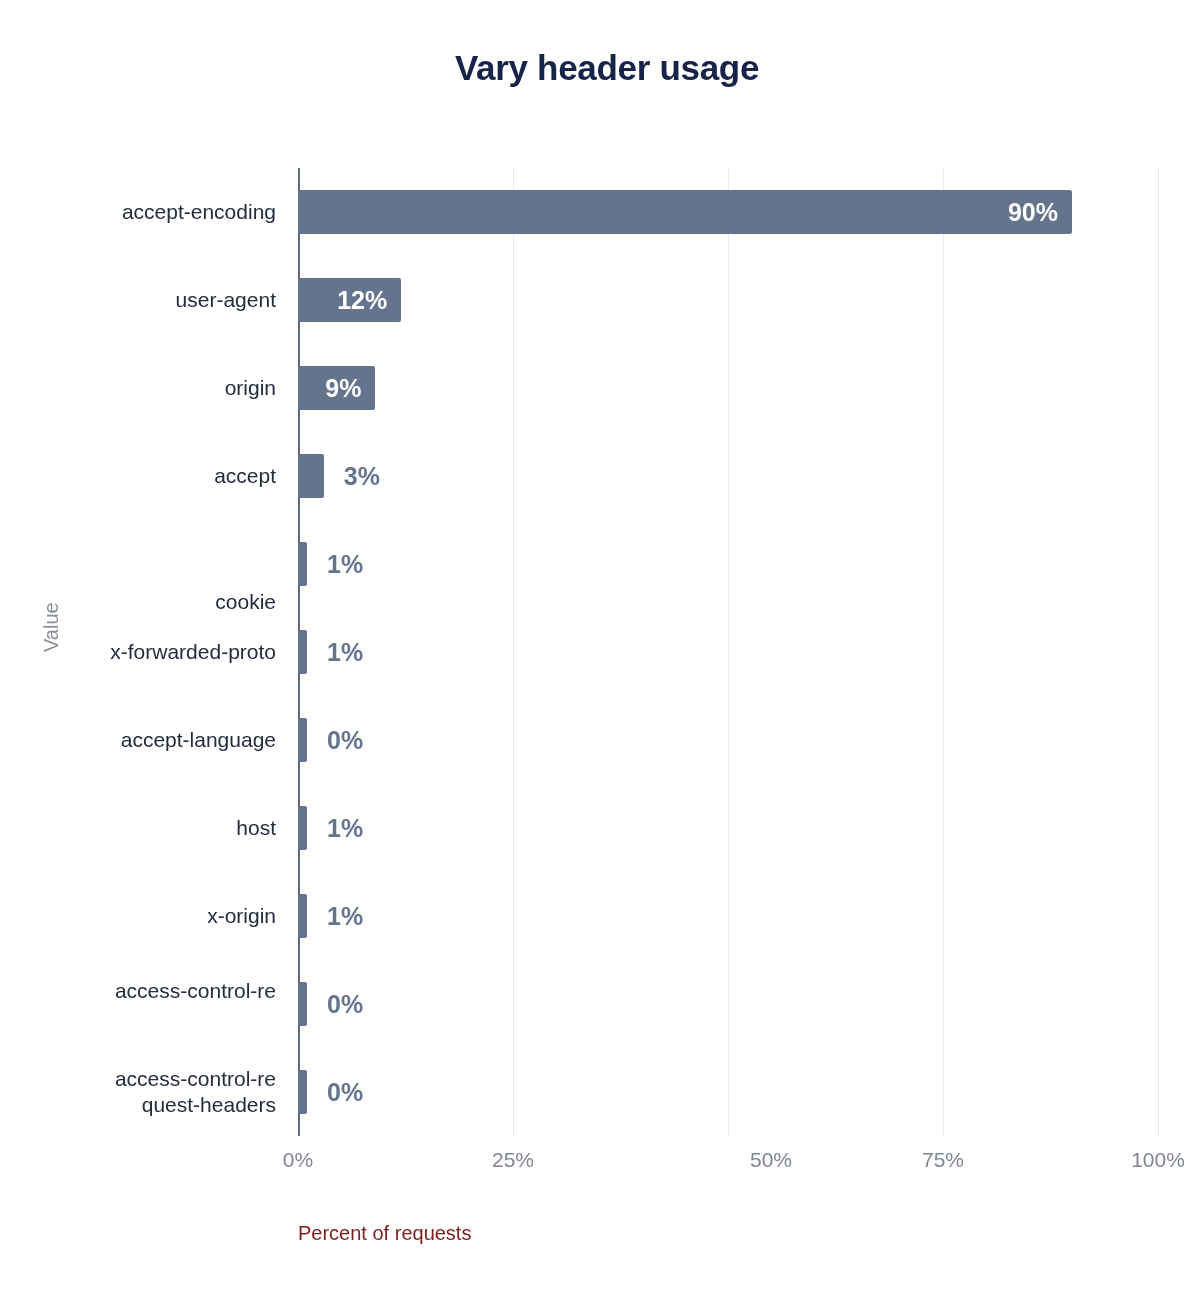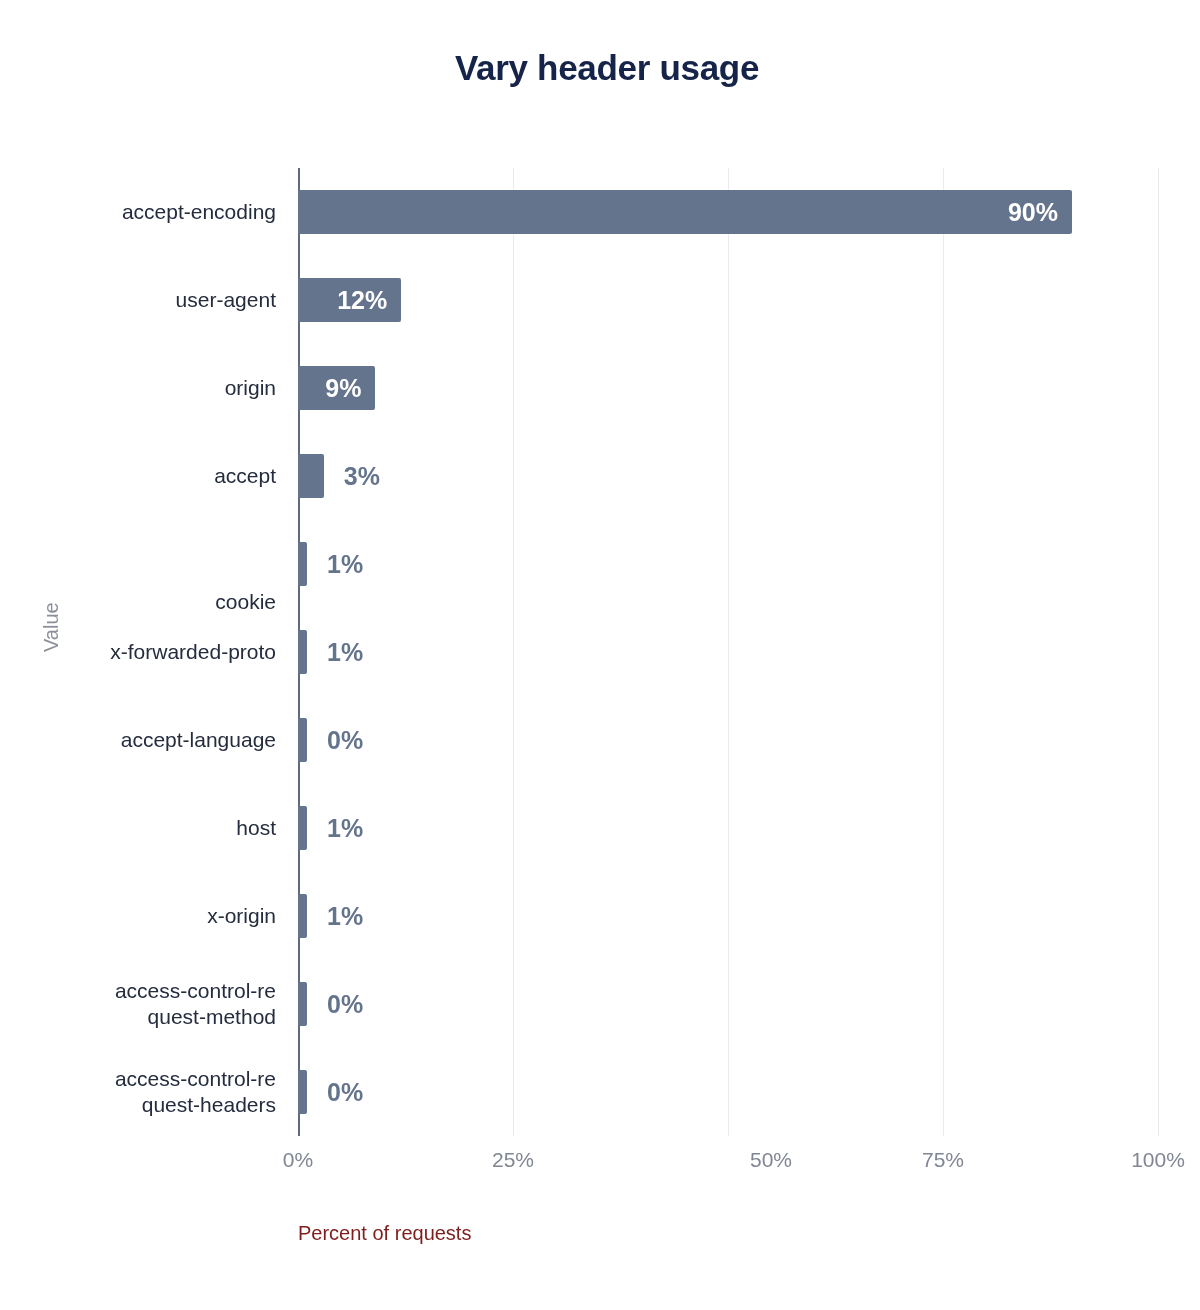--- a/index.html
+++ b/index.html
@@ -194,21 +194,20 @@
         <span>accept-language</span>
       </div>
       <div class="ylabel" style="top: 647px;">
         <span>host</span>
       </div>
       <div class="ylabel" style="top: 735px;">
         <span>x-origin</span>
       </div>
       <div class="ylabel" style="top: 810px;">
         <span>access-control-re</span>
-        <span>quest-method</span>
       </div>
       <div class="ylabel" style="top: 898px;">
         <span>access-control-re</span>
         <span>quest-headers</span>
       </div>
     </div>
 
   <div class="plot" id="plot">
       <div class="gridline" style="left: 860px;"></div>
       <div class="gridline" style="left: 645px;"></div>

